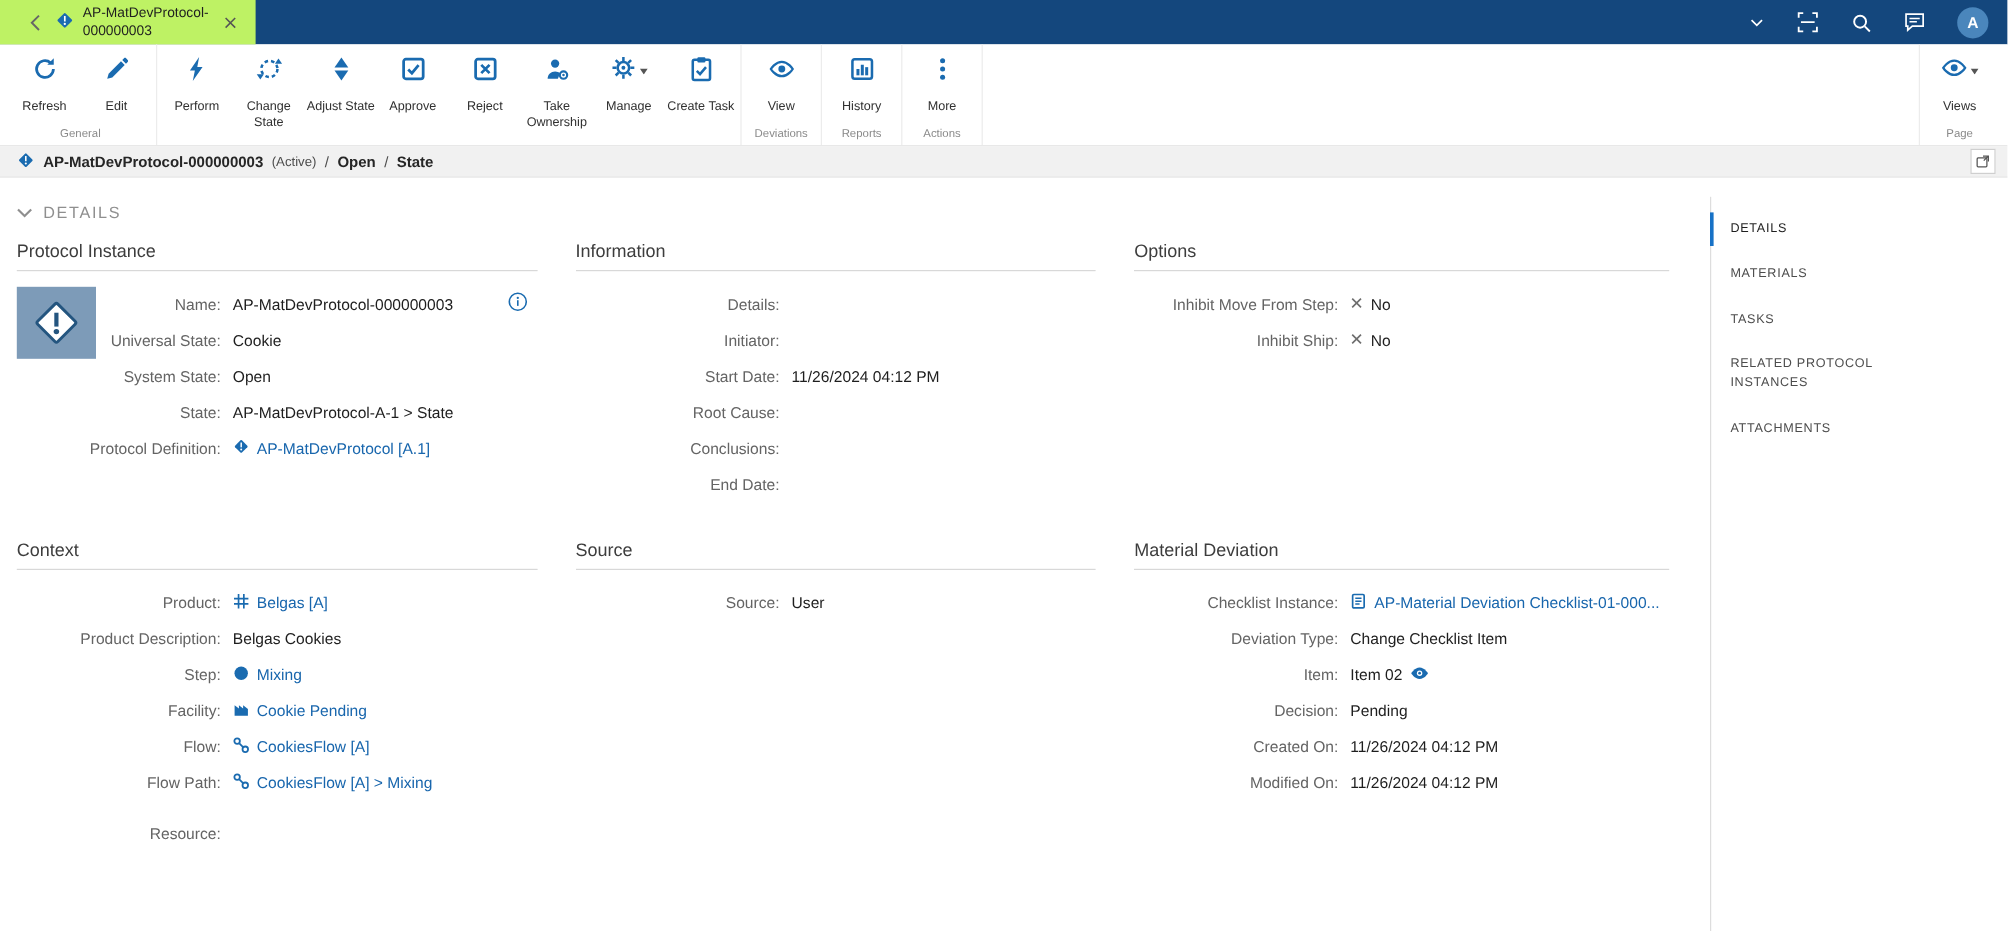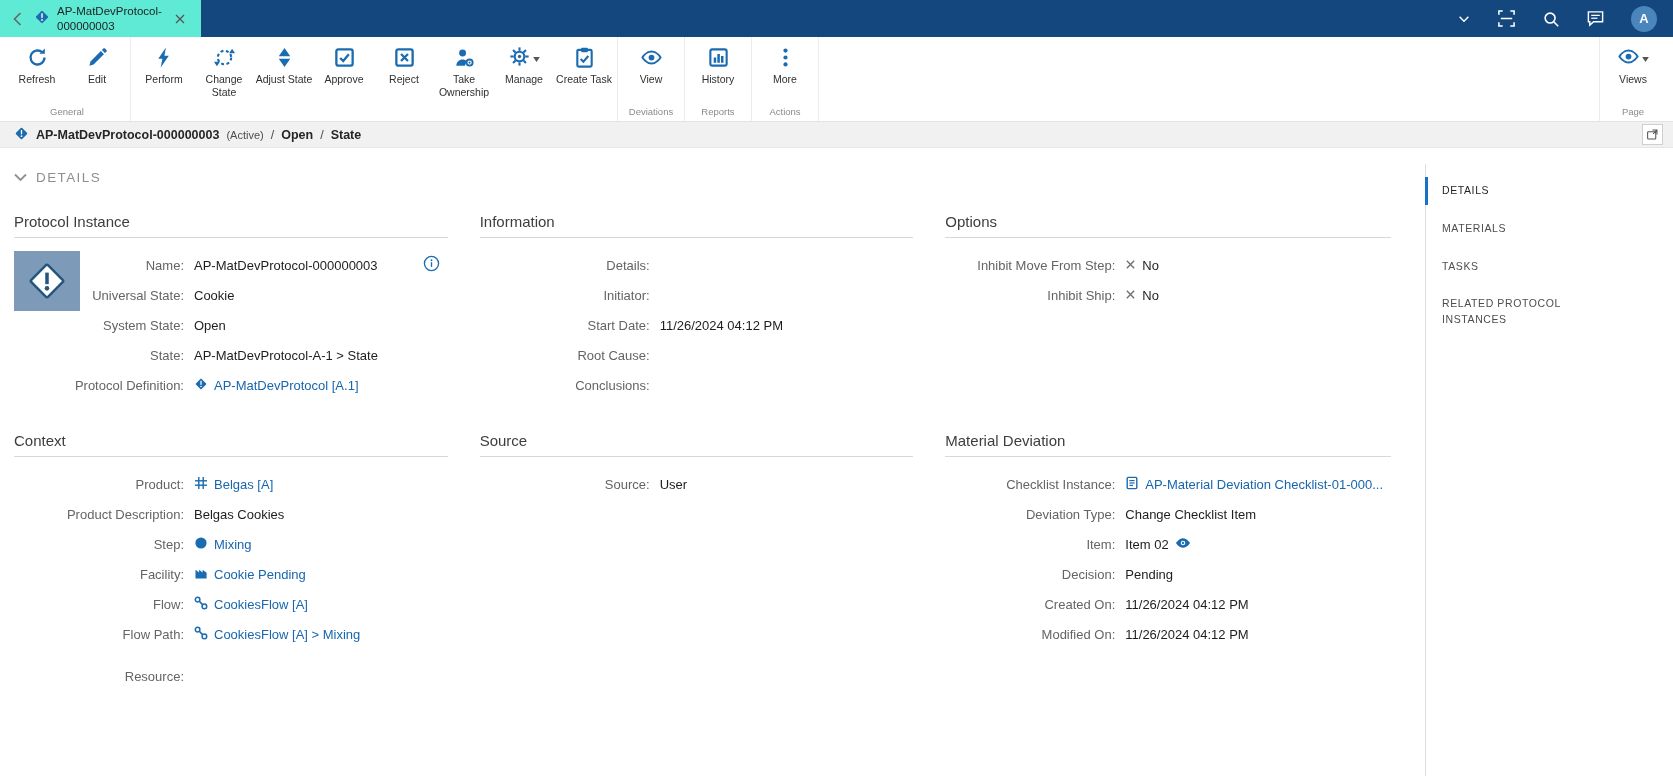--- a/index.html
+++ b/index.html
@@ -1,53 +1,53 @@
 <!DOCTYPE html>
 <html><head>
 <meta charset="utf-8">
 <style>
   * { margin:0; padding:0; box-sizing:border-box; }
   html,body { width:1673px; height:776px; overflow:hidden; }
   body { font-family:"Liberation Sans","DejaVu Sans",sans-serif; font-size:13px; color:#1f1f1f; background:#fff; }
 
   
   .topbar { height:37px; background:#14477d; display:flex; align-items:stretch; }
-  .tabstrip { background:#5eead4; display:flex; align-items:flex-start; padding:0 6px 0 8px; }
+  .tabstrip { background:#bef264; display:flex; align-items:flex-start; padding:0 6px 0 20px; }
   .nav-chevron { width:18px; height:100%; display:flex; align-items:center; justify-content:center; cursor:pointer; }
   .tab { display:flex; align-items:center; gap:7px; padding:0 10px 0 8px; height:100%; cursor:pointer; }
   .tab-title { font-size:11.5px; line-height:1.25; color:#1f1f1f; }
   .tab-close { margin-left:6px; display:flex; align-items:center; cursor:pointer; }
   .topbar-right { margin-left:auto; display:flex; align-items:center; gap:26px; padding-right:16px; }
   .tbicon { display:flex; align-items:center; justify-content:center; cursor:pointer; }
   .avatar { width:26px; height:26px; border-radius:50%; background:#4a86bc; color:#fff; font-size:13px; font-weight:700; display:flex; align-items:center; justify-content:center; cursor:pointer; }
 
   
   .ribbon { height:85px; display:flex; border-bottom:1px solid #e3e3e3; background:#fff; padding-left:4px; }
   .rgroup { display:flex; flex-direction:column; border-right:1px solid #ececec; padding:5px 3px 2px; }
   .rgroup.right { margin-left:auto; border-right:none; border-left:1px solid #ececec; padding-right:10px; }
   .rbuttons { display:flex; flex:1; align-items:flex-start; }
-  .rbtn { width:60px; display:flex; flex-direction:column; align-items:center; gap:2px; padding-top:2px; cursor:pointer; }
+  .rbtn { width:60px; display:flex; flex-direction:column; align-items:center; gap:12px; padding-top:2px; cursor:pointer; }
   .ricw { height:27px; display:flex; align-items:center; gap:2px; }
   .ric { width:23px; height:23px; }
   .rlbl { font-size:10.5px; text-align:center; line-height:1.2; color:#303030; }
   .rgroup-label { text-align:center; font-size:9.5px; color:#8a8a8a; padding:3px 0 2px; }
   .caret { width:7px; height:5px; }
 
   
   .breadcrumb { height:26px; background:#f1f1f1; display:flex; align-items:center; gap:7px; padding:0 10px 0 14px; border-bottom:1px solid #e6e6e6; }
   .bc-name, .bc-node { font-weight:700; font-size:12.5px; color:#262626; }
   .bc-status { font-size:11px; color:#4d4d4d; }
   .bc-sep { color:#4d4d4d; font-size:12.5px; }
   .bc-right { margin-left:auto; width:21px; height:21px; background:#fff; border:1px solid #cfcfcf; display:flex; align-items:center; justify-content:center; cursor:pointer; }
 
   
   .main { display:flex; height:calc(776px - 148px); }
   .content { flex:1; padding:0 0 0 14px; overflow:hidden; }
   .details-header { margin-top:22px; display:flex; align-items:center; gap:9px; color:#8f8f8f; font-size:13.5px; letter-spacing:1.4px; cursor:pointer; }
-  .sections { display:grid; grid-template-columns:1fr 1fr 1fr; column-gap:30px; row-gap:44px; margin-top:28px; padding-right:34px;gap:32px; }
+  .sections { display:grid; grid-template-columns:1fr 1fr 1fr; column-gap:30px; row-gap:44px; margin-top:16px; padding-right:34px;gap:32px; }
   .section { position:relative; }
   .section-title { font-size:15px; color:#3d3d3d; font-weight:400; padding-bottom:7px; border-bottom:1px solid #d8d8d8; margin-bottom:12px; }
   .frow { display:flex; min-height:30px; align-items:center; }
   .flabel { width:180px; min-width:180px; text-align:right; padding-right:10px; color:#646464; padding-top:1px; }
   .fvalue { flex:1; display:flex; align-items:center; gap:6px; color:#1e1e1e; padding-right:8px; min-height:19px; }
   .link { color:#1866ad; cursor:pointer; text-decoration:none; white-space:nowrap; }
   .fic { width:14px; height:14px; flex:none; }
   .pbigicon { position:absolute; left:0; top:38px; width:66px; height:60px; background:#7d9bb8; display:flex; align-items:center; justify-content:center; }
   .ml-auto { margin-left:auto; }
 
@@ -401,20 +401,24 @@
           <span class="fvalue">11/26/2024 04:12 PM</span>
         </div>
         <div class="frow">
           <span class="flabel">Root Cause:</span>
           <span class="fvalue"></span>
         </div>
         <div class="frow">
           <span class="flabel">Conclusions:</span>
           <span class="fvalue"></span>
         </div>
+        <div class="frow">
+          <span class="flabel">End Date:</span>
+          <span class="fvalue"></span>
+        </div>
       </div>
 
       <div class="section">
         <div class="section-title">Options</div>
         <div class="frow">
           <span class="flabel">Inhibit Move From Step:</span>
           <span class="fvalue">
             <span><svg width="11" height="11" viewBox="0 0 12 12">
                   <path d="M2 2l8 8M10 2l-8 8" stroke="#6f6f6f" stroke-width="1.5"></path>
                 </svg></span>
@@ -550,14 +554,15 @@
       </div>
 
     </div>
   </div>
 
   <div class="sidebar">
     <div class="sb-item active">DETAILS</div>
     <div class="sb-item">MATERIALS</div>
     <div class="sb-item">TASKS</div>
     <div class="sb-item">RELATED PROTOCOL INSTANCES</div>
+    <div class="sb-item">ATTACHMENTS</div>
   </div>
 </div>
 
 </body></html>

